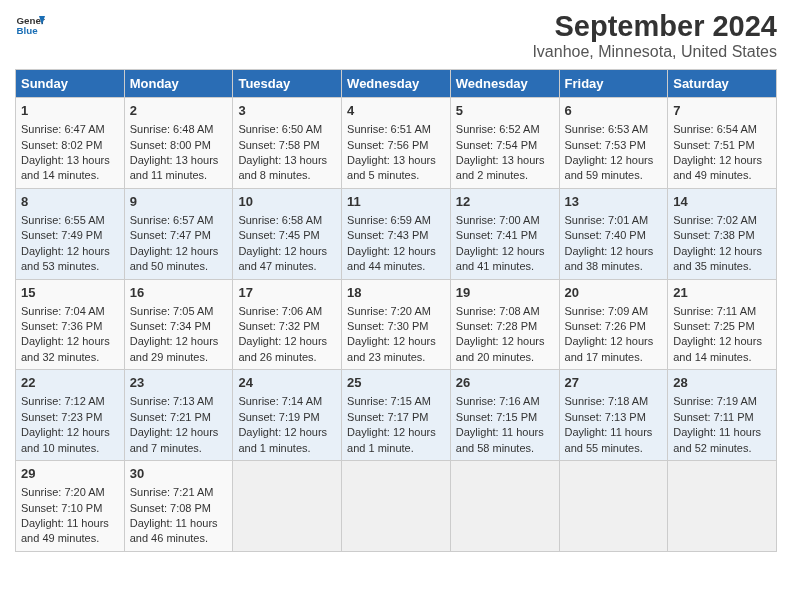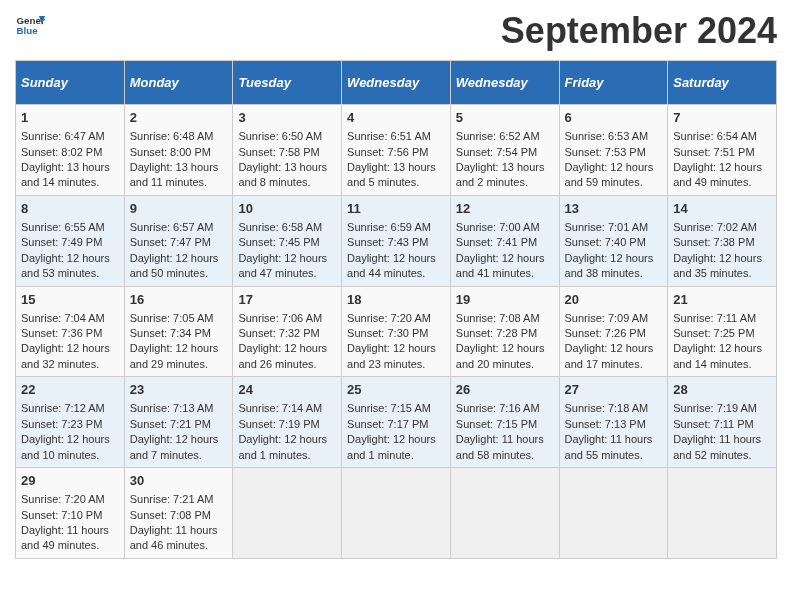--- a/index.html
+++ b/index.html
@@ -22,42 +22,41 @@
       gap: 4px;
     }
     .logo-icon {
       width: 30px;
       height: 30px;
     }
     .title-section {
       text-align: right;
     }
     .main-title {
-      font-size: 36px;
+      font-size: 29px;
       font-weight: bold;
       color: #333;
     }
     .subtitle {
       font-size: 16px;
       color: #555;
     }
     table {
       width: 100%;
       border-collapse: collapse;
       font-size: 11px;
     }
     thead tr th {
       background-color: #2a6db5;
       color: white;
       text-align: left;
-      padding: 14px 5px;
+      padding: 6px 5px;
       font-size: 13px;
       font-weight: bold;
       border: 1px solid #ccc;
-      font-style: italic;
     }
     tbody tr td {
       border: 1px solid #ccc;
       padding: 4px 5px;
       vertical-align: top;
       color: #333;
       line-height: 1.4;
       min-height: 70px;
     }
     tbody tr:nth-child(odd) td {
@@ -82,20 +81,21 @@
 <div class="header-section">
   <div class="logo">
     <svg class="logo-icon" viewBox="0 0 40 40">
       <text x="2" y="18" font-size="13" font-weight="bold" fill="#333">General</text>
       <text x="2" y="32" font-size="13" font-weight="bold" fill="#1a6eb5">Blue</text>
       <polygon points="32,8 40,8 36,20" fill="#1a6eb5"></polygon>
     </svg>
   </div>
   <div class="title-section">
     <div class="main-title">September 2024</div>
+    <div class="subtitle">Ivanhoe, Minnesota, United States</div>
   </div>
 </div>
 
 <table>
   <thead>
     <tr>
     <th>Sunday</th>
         <th>Monday</th>
         <th>Tuesday</th>
         <th>Wednesday</th>

